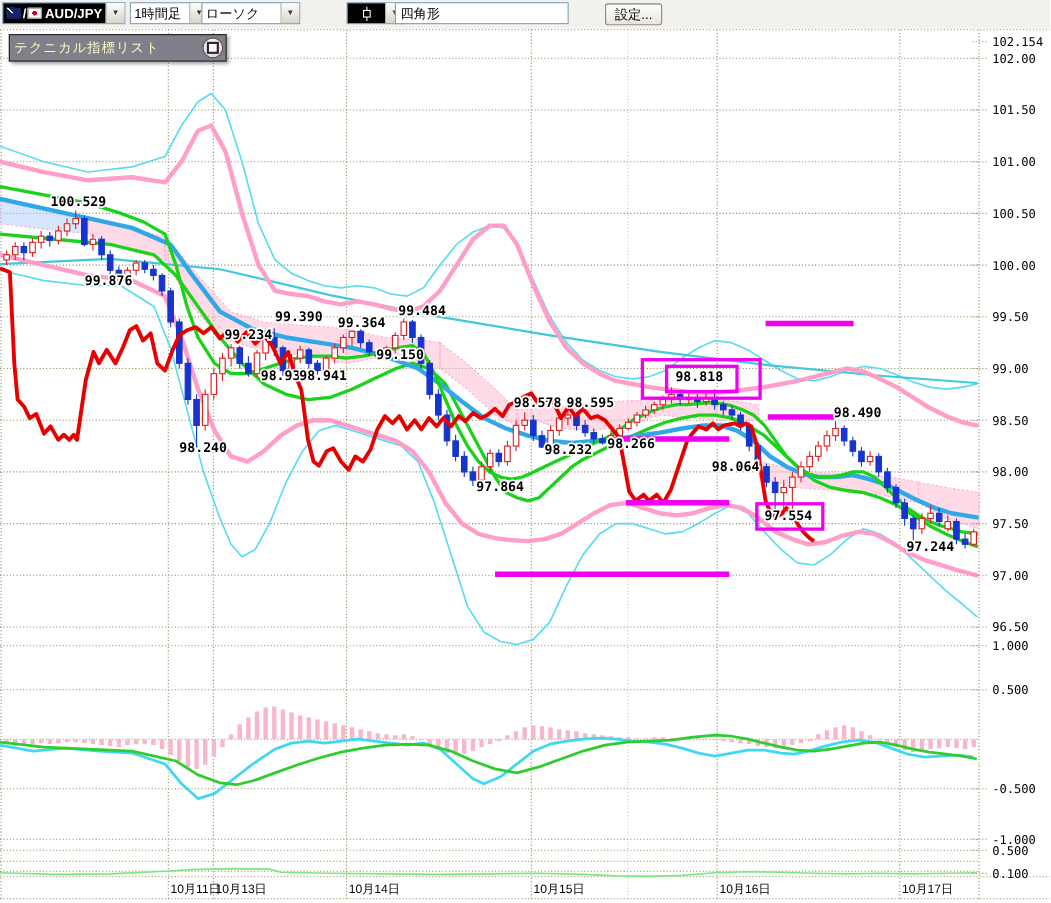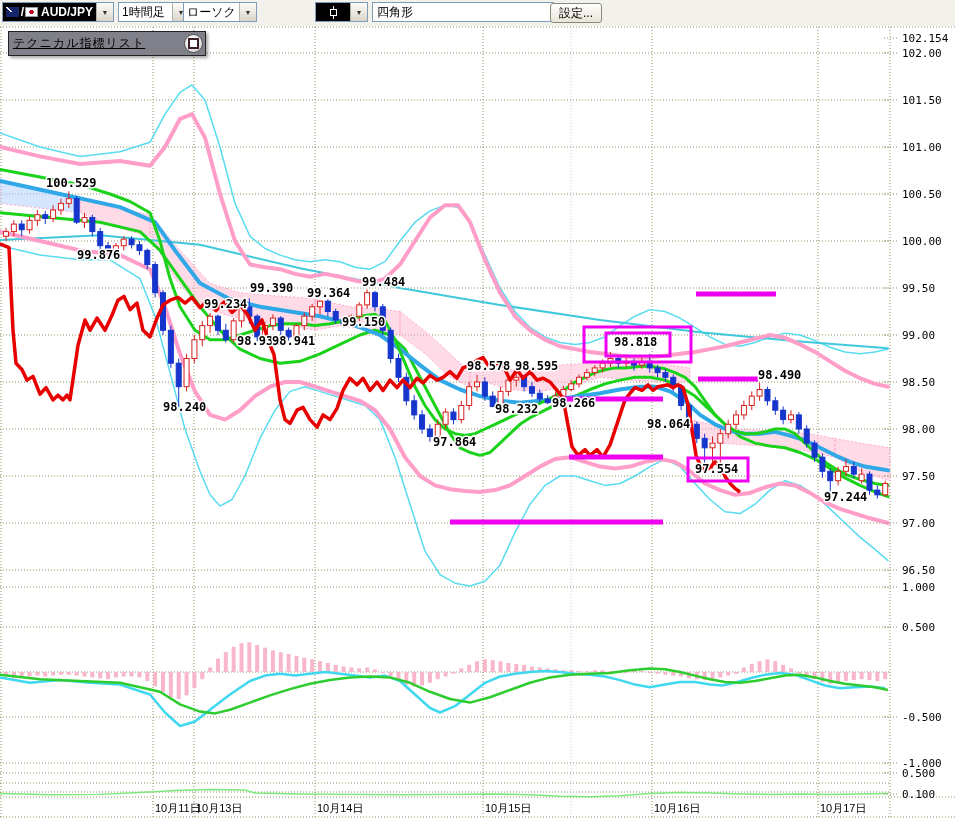--- a/index.html
+++ b/index.html
@@ -23,21 +23,21 @@
   .slash{color:#fff;margin:0 1px;font-weight:bold;}
   .swatchbox{flex:1;background:#000;display:flex;align-items:center;justify-content:center;}
   .textbox{position:absolute;top:2px;height:20px;background:#fff;border:1px solid #7f9db9;
          box-sizing:border-box;font-size:12px;padding:2px 4px;}
   .settings-btn{position:absolute;top:3px;height:20px;background:linear-gradient(#fff,#e8e4d8);
          border:1px solid #8a8a7a;border-radius:3px;font-size:12px;padding:0 8px;}
   
   .float-panel{position:absolute;left:8px;top:31px;width:196px;height:23px;z-index:25;
        background:#80808a;border:1px solid #222;box-shadow:2px 2px 3px rgba(0,0,0,.35);
        display:flex;align-items:center;}
-  .float-panel .ptitle{flex:1;font-size:12px;color:#000000;padding-left:4px;letter-spacing:1px;white-space:nowrap;text-decoration:underline;}
+  .float-panel .ptitle{flex:1;font-size:12px;color:#fef9c3;padding-left:4px;letter-spacing:1px;white-space:nowrap;}
   .float-panel .pbtn{width:17px;height:17px;margin-right:2px;border-radius:50%;
        background:radial-gradient(circle at 35% 30%,#fff,#cfcfd4);border:1px solid #555;
        display:flex;align-items:center;justify-content:center;}
   .float-panel .pbtn .sq{width:7px;height:7px;border:2px solid #402028;background:#fff;}
   
   #chart{position:absolute;left:0;top:0;z-index:1;}
   .grid{stroke:#90905e;stroke-width:1;stroke-dasharray:1 2;fill:none;}
   .gridlight{stroke:#c9c9c9;stroke-width:1;stroke-dasharray:1 2;fill:none;}
   .axlabel{font:11px "DejaVu Sans Mono",monospace;fill:#000;}
   .dlabel{font:11px "Liberation Sans",sans-serif;fill:#000;}
@@ -543,34 +543,34 @@
           <span class="slash">/</span>
           <span class="flag jp"></span>
         <span style="margin-left:2px;">AUD/JPY</span>
       </span>
       <span class="arrow">▼</span>
     </div>
     <div class="combo" style="left:118px;width:72px;">
       <span class="inner">1時間足</span>
       <span class="arrow">▼</span>
     </div>
-    <div class="combo" style="left:183px;width:74px;">
+    <div class="combo" style="left:183px;width:90px;">
       <span class="inner">ローソク</span>
       <span class="arrow">▼</span>
     </div>
     <div class="combo" style="left:315px;width:53px;">
       <span class="swatchbox">
         <svg width="9" height="13" viewBox="0 0 9 13">
             <line x1="4.5" y1="0" x2="4.5" y2="13" stroke="#fff" stroke-width="1"></line>
             <rect x="1.5" y="3.5" width="6" height="6" fill="#000" stroke="#fff" stroke-width="1"></rect>
           </svg>
       </span>
       <span class="arrow">▼</span>
     </div>
-    <input class="textbox" style="left: 372px; width: 182px;" readonly="" value="四角形">
+    <input class="textbox" style="left: 359px; width: 158px;" readonly="" value="四角形">
     <button class="settings-btn" style="left:550px;">設定...</button>
   </div>
 
   <div class="float-panel">
     <span class="ptitle">テクニカル指標リスト</span>
     <span class="pbtn">
         <span class="sq"></span>
       </span>
   </div>
 

